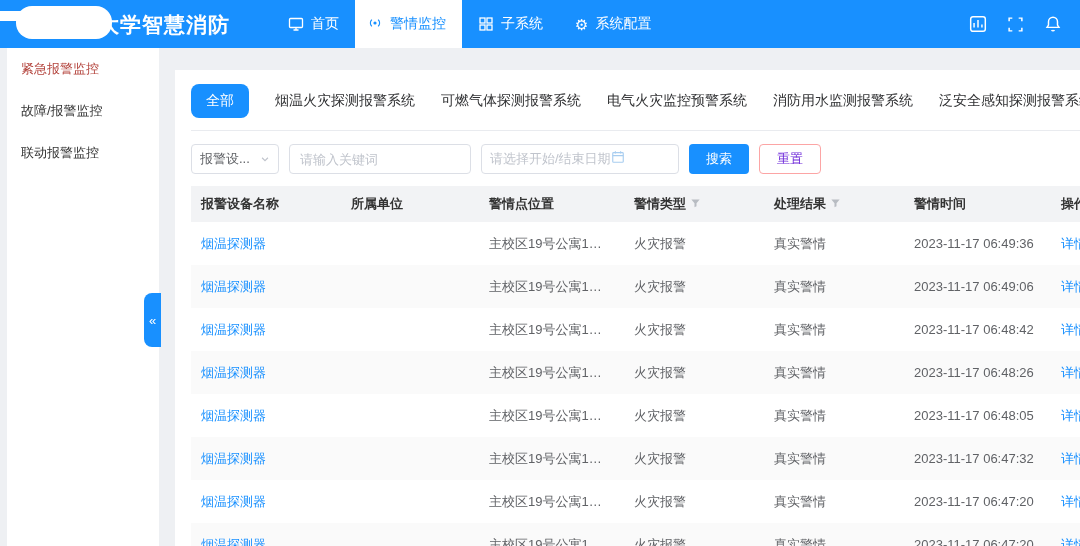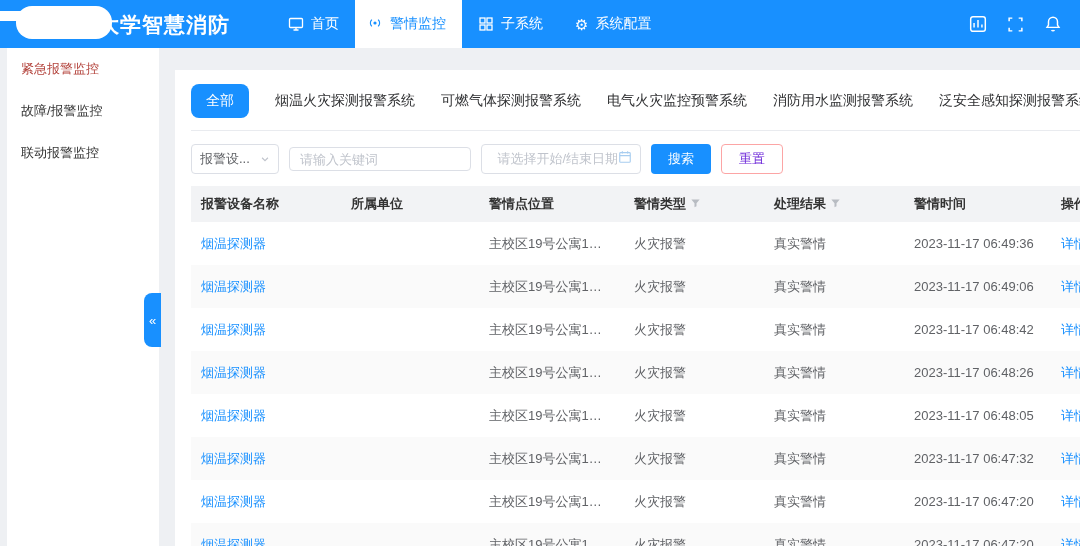--- a/index.html
+++ b/index.html
@@ -27,23 +27,23 @@
   .collapse-tab{position:absolute;top:245px;right:-2px;width:17px;height:54px;background:var(--primary,#1890ff);color:#fff;display:flex;align-items:center;justify-content:center;border-radius:8px 0 0 8px;font-size:13px;cursor:pointer;}
 
   
   .main-card{position:absolute;left:175px;top:70px;width:956px;height:496px;background:#fff;padding:10px 0 0 16px;}
   .tabs{display:flex;align-items:center;gap:26px;padding:4px 0 12px;border-bottom:1px solid #e9ebef;}
   .tab{font-size:14px;color:#303133;cursor:pointer;white-space:nowrap;}
   .tab.active{background:var(--primary,#1890ff);color:#fff;padding:8px 15px;border-radius:8px;}
 
   .filter-row{display:flex;align-items:center;gap:10px;margin:13px 0 12px;}
   .select-box{width:88px;height:30px;border:1px solid #dcdfe6;border-radius:4px;background:#fff;display:flex;align-items:center;justify-content:space-between;padding:0 8px;font-size:13px;color:#606266;cursor:pointer;white-space:nowrap;overflow:hidden;}
-  .text-input{width:182px;height:24px;border:1px solid #dcdfe6;border-radius:4px;padding:0 10px;font-size:13px;color:#606266;outline:none;font-family:inherit;}
+  .text-input{width:182px;height:30px;border:1px solid #dcdfe6;border-radius:4px;padding:0 10px;font-size:13px;color:#606266;outline:none;font-family:inherit;}
   .text-input::placeholder{color:#c0c4cc;}
-  .date-box{width:160px;height:30px;border:1px solid #dcdfe6;border-radius:4px;display:flex;align-items:center;justify-content:flex-end;padding:0 8px;background:#fff;cursor:pointer;}
+  .date-box{width:198px;height:30px;border:1px solid #dcdfe6;border-radius:4px;display:flex;align-items:center;justify-content:flex-start;padding:0 8px;background:#fff;cursor:pointer;}
   .date-ph{font-size:13px;color:#c0c4cc;white-space:nowrap;overflow:hidden;}
   .btn{height:30px;padding:0 17px;border-radius:4px;font-size:13px;cursor:pointer;font-family:inherit;}
   .btn-search{background:var(--primary,#1890ff);color:#fff;border:none;}
   .btn-reset{background:#fff;border:1px solid #fca5a5;color:#6d28d9;}
 
   
   table{border-collapse:collapse;width:940px;table-layout:fixed;}
   thead th{background:#f2f3f5;height:36px;text-align:left;padding:0 10px;font-size:13px;color:#333;font-weight:bold;white-space:nowrap;}
   tbody td{height:43px;padding:0 10px;font-size:13px;color:#606266;white-space:nowrap;overflow:hidden;text-overflow:ellipsis;}
   tbody tr:nth-child(even){background:#fafafa;}

